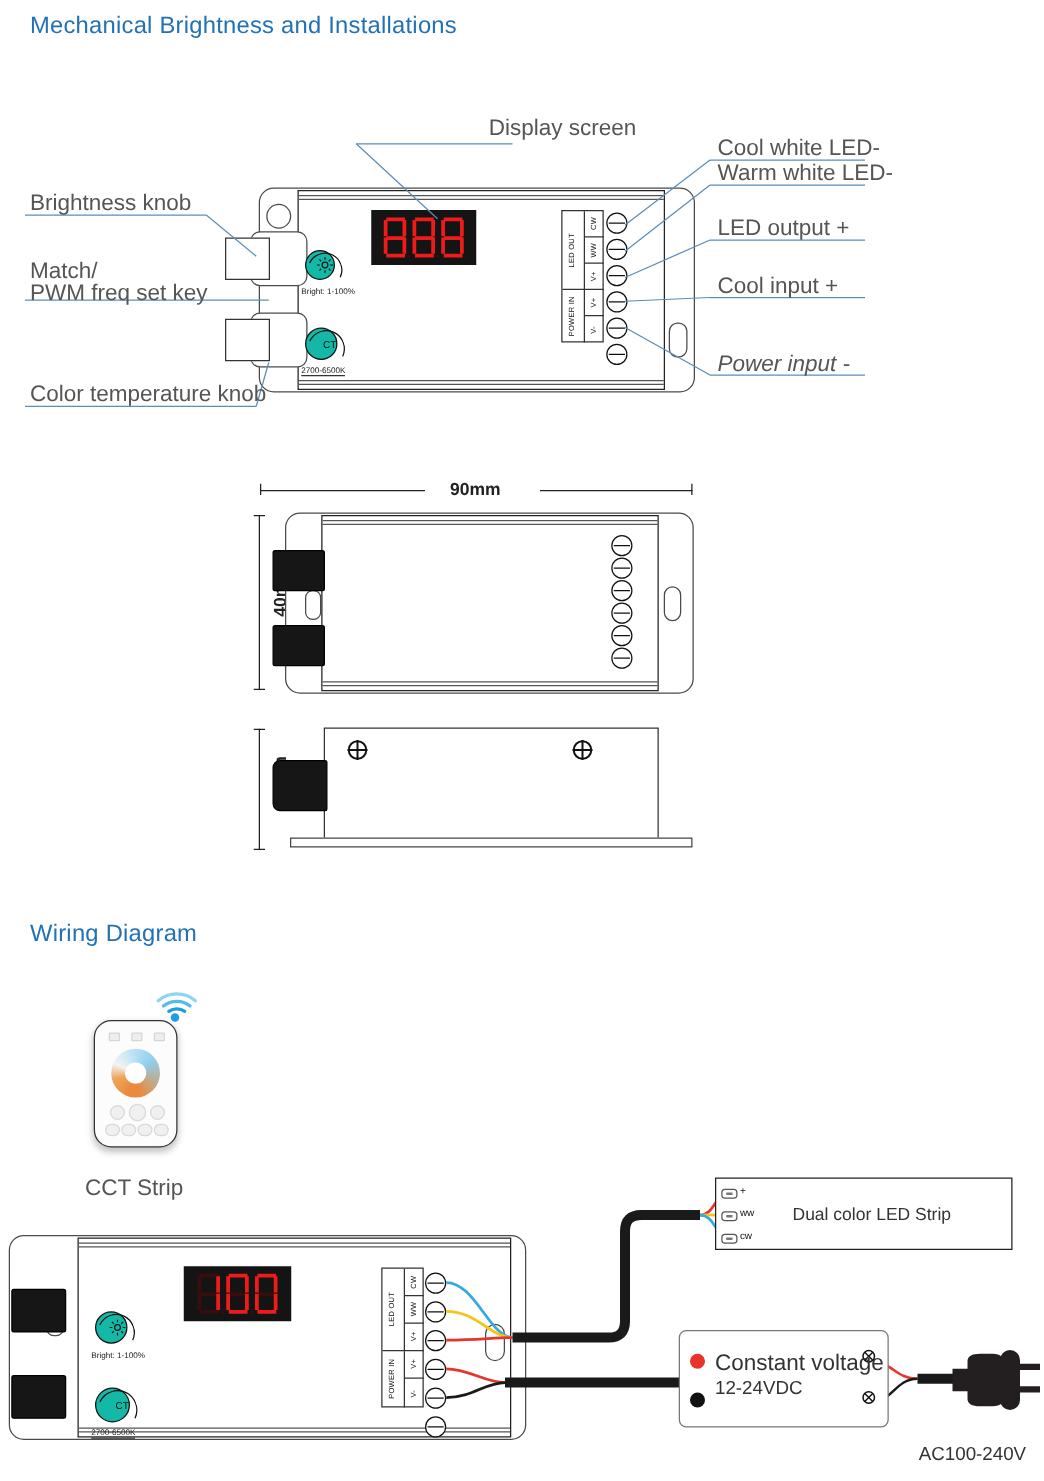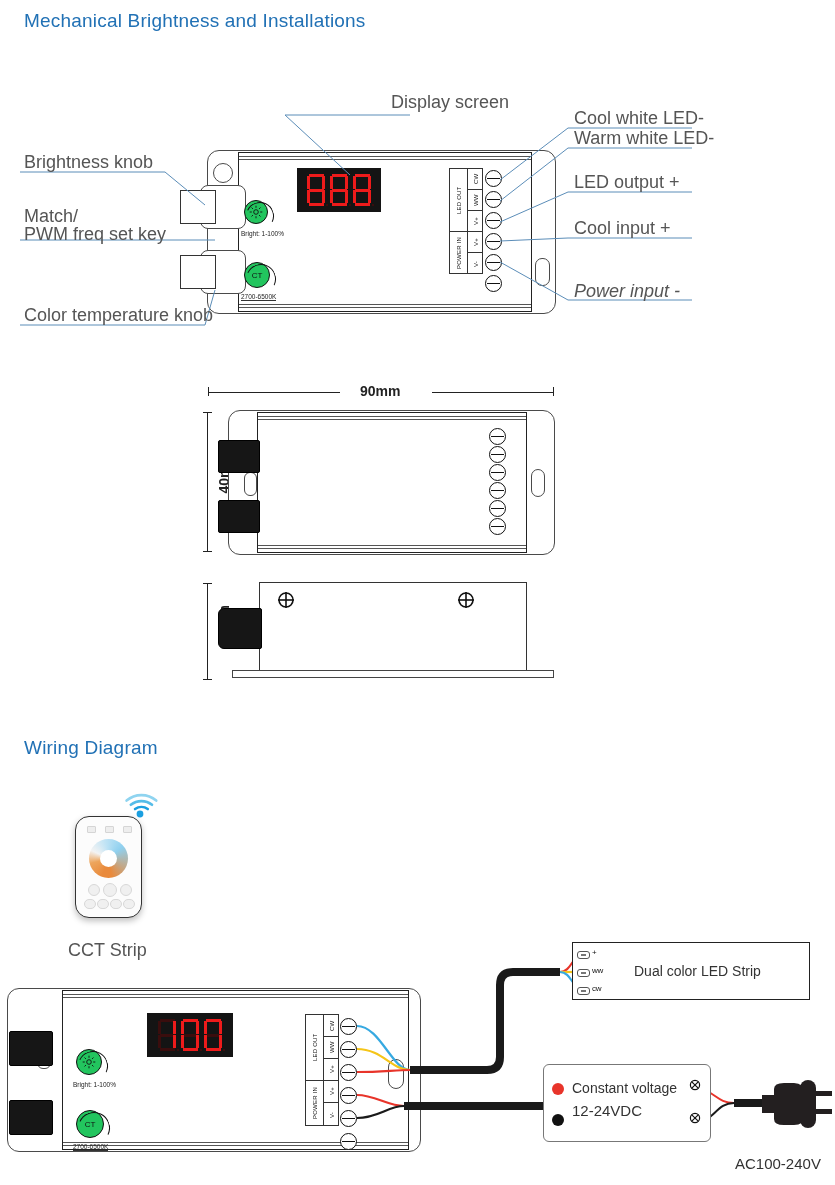--- a/index.html
+++ b/index.html
@@ -35,22 +35,22 @@
 
   
   .disp{background:#141414;display:flex;align-items:center;justify-content:center;gap:5px;padding:4px 7px;
         box-sizing:border-box;}
   .seg-d{position:relative;}
   .sg{position:absolute;background:#3a0d0d;}
   .sg.on{background:#ee1b1b;}
   .dot{position:absolute;width:2.5px;height:2.5px;background:#3a0d0d;right:-3px;bottom:0;}
 
   
-  .dial{border:1.4px solid #111;border-radius:50%;background:#22c55e;position:absolute;
-        display:flex;align-items:center;justify-content:center;font-size:7px;color:#111;}
+  .dial{border:1.4px solid #111;border-radius:50%;background:#14b8a6;position:absolute;
+        display:flex;align-items:center;justify-content:flex-end;font-size:7px;color:#111;}
   .dial-tail{position:absolute;border:1.4px solid #111;border-radius:50%;
         border-color:#111 #111 transparent transparent;}
 
   
   .dim-h{height:1px;background:#222;position:absolute;}
   .dim-v{width:1px;background:#222;position:absolute;}
   .tick-v{width:1px;height:9px;background:#222;position:absolute;}
   .tick-h{height:1px;width:9px;background:#222;position:absolute;}
   .vtxt{writing-mode:vertical-rl;transform:rotate(180deg);}
 
@@ -426,21 +426,21 @@
 <svg style="left:688px;top:1078px;width:26px;height:56px;">
   <g fill="none" stroke="#111" stroke-width="1.2">
     <circle cx="7" cy="7" r="4.6"></circle>
       <circle cx="7" cy="40" r="4.6"></circle>
     <line x1="3.8" y1="3.8" x2="10.2" y2="10.2"></line>
       <line x1="10.2" y1="3.8" x2="3.8" y2="10.2"></line>
     <line x1="3.8" y1="36.8" x2="10.2" y2="43.2"></line>
       <line x1="10.2" y1="36.8" x2="3.8" y2="43.2"></line>
   </g>
 </svg>
-<div class="abs lbl" style="left:572px;top:1080px;font-size:14px;color:#333;">Constant voltage</div>
+<div class="abs lbl" style="left:572px;top:1080px;font-size:18px;color:#333;">Constant voltage</div>
 <div class="abs lbl" style="left:572px;top:1102px;font-size:15px;color:#333;">12-24VDC</div>
 
 <svg style="left:760px;top:1075px;width:72px;height:58px;">
   <path d="M2 20 L14 20 L14 14 Q14 8 24 8 L34 8 Q44 8 44 18 L44 40 Q44 50 34 50 L24 50 Q14 50 14 44 L14 38 L2 38 Z" fill="#231f20"></path>
   <rect x="40" y="5" width="16" height="48" rx="8" fill="#231f20"></rect>
   <rect x="54" y="16" width="18" height="5" fill="#231f20"></rect>
   <rect x="54" y="34" width="18" height="5" fill="#231f20"></rect>
 </svg>
 <div class="abs lbl" style="left:735px;top:1155px;font-size:15px;color:#333;">AC100-240V</div>
 

